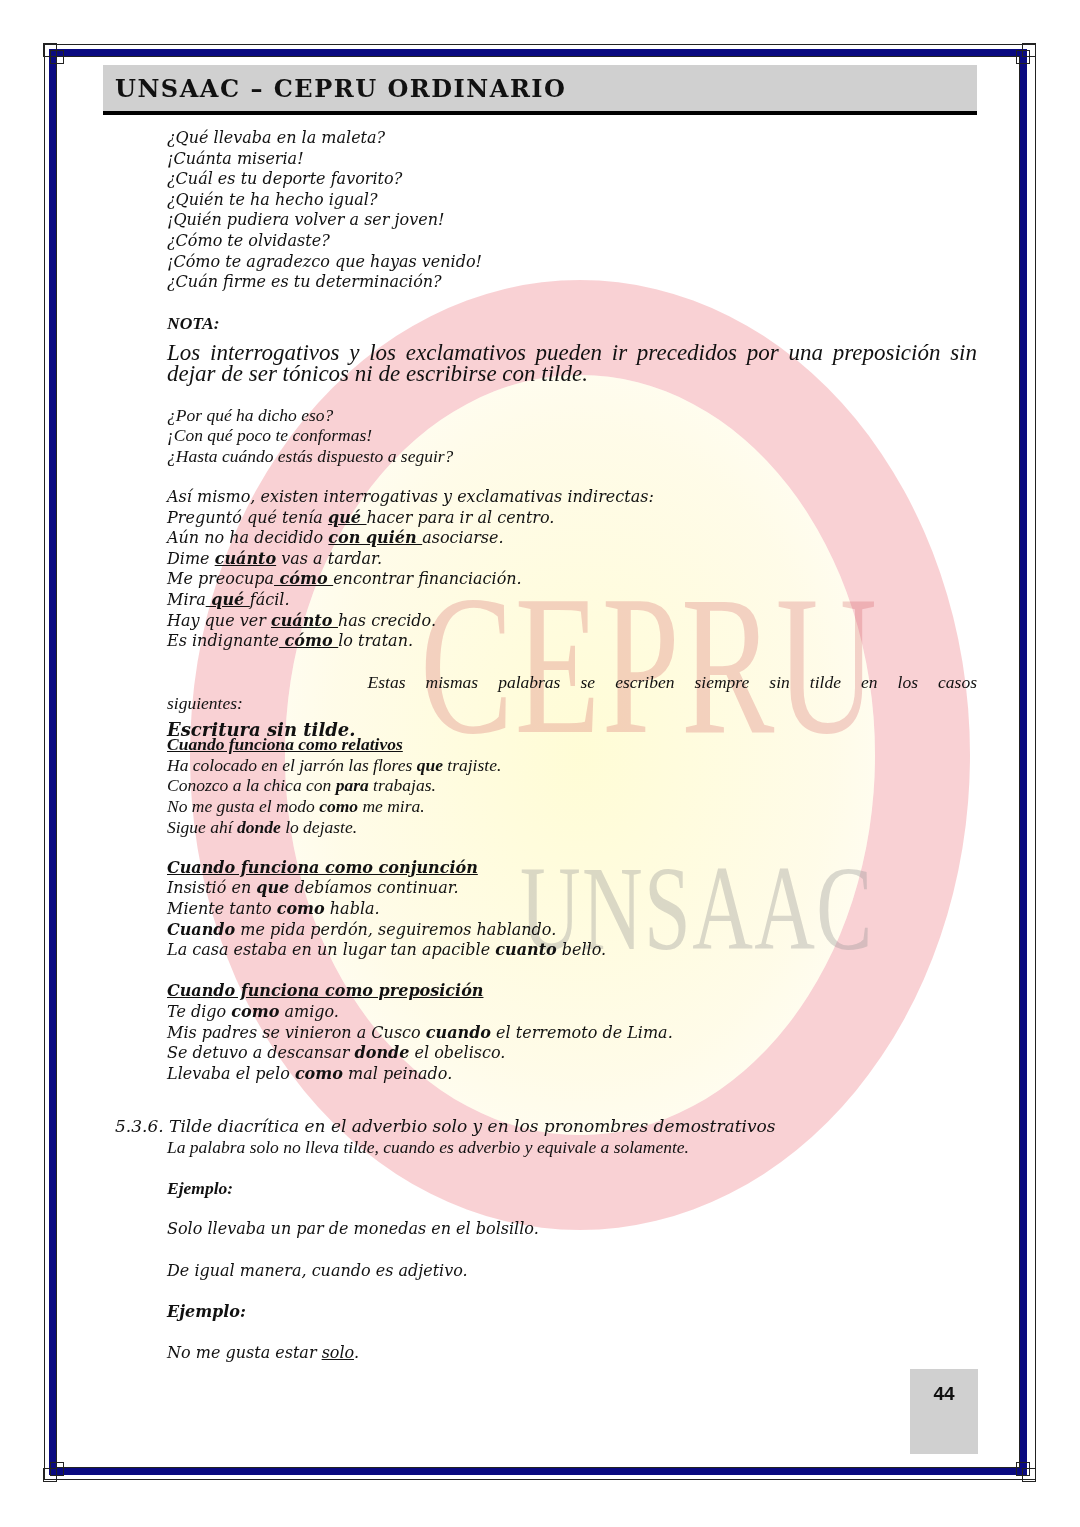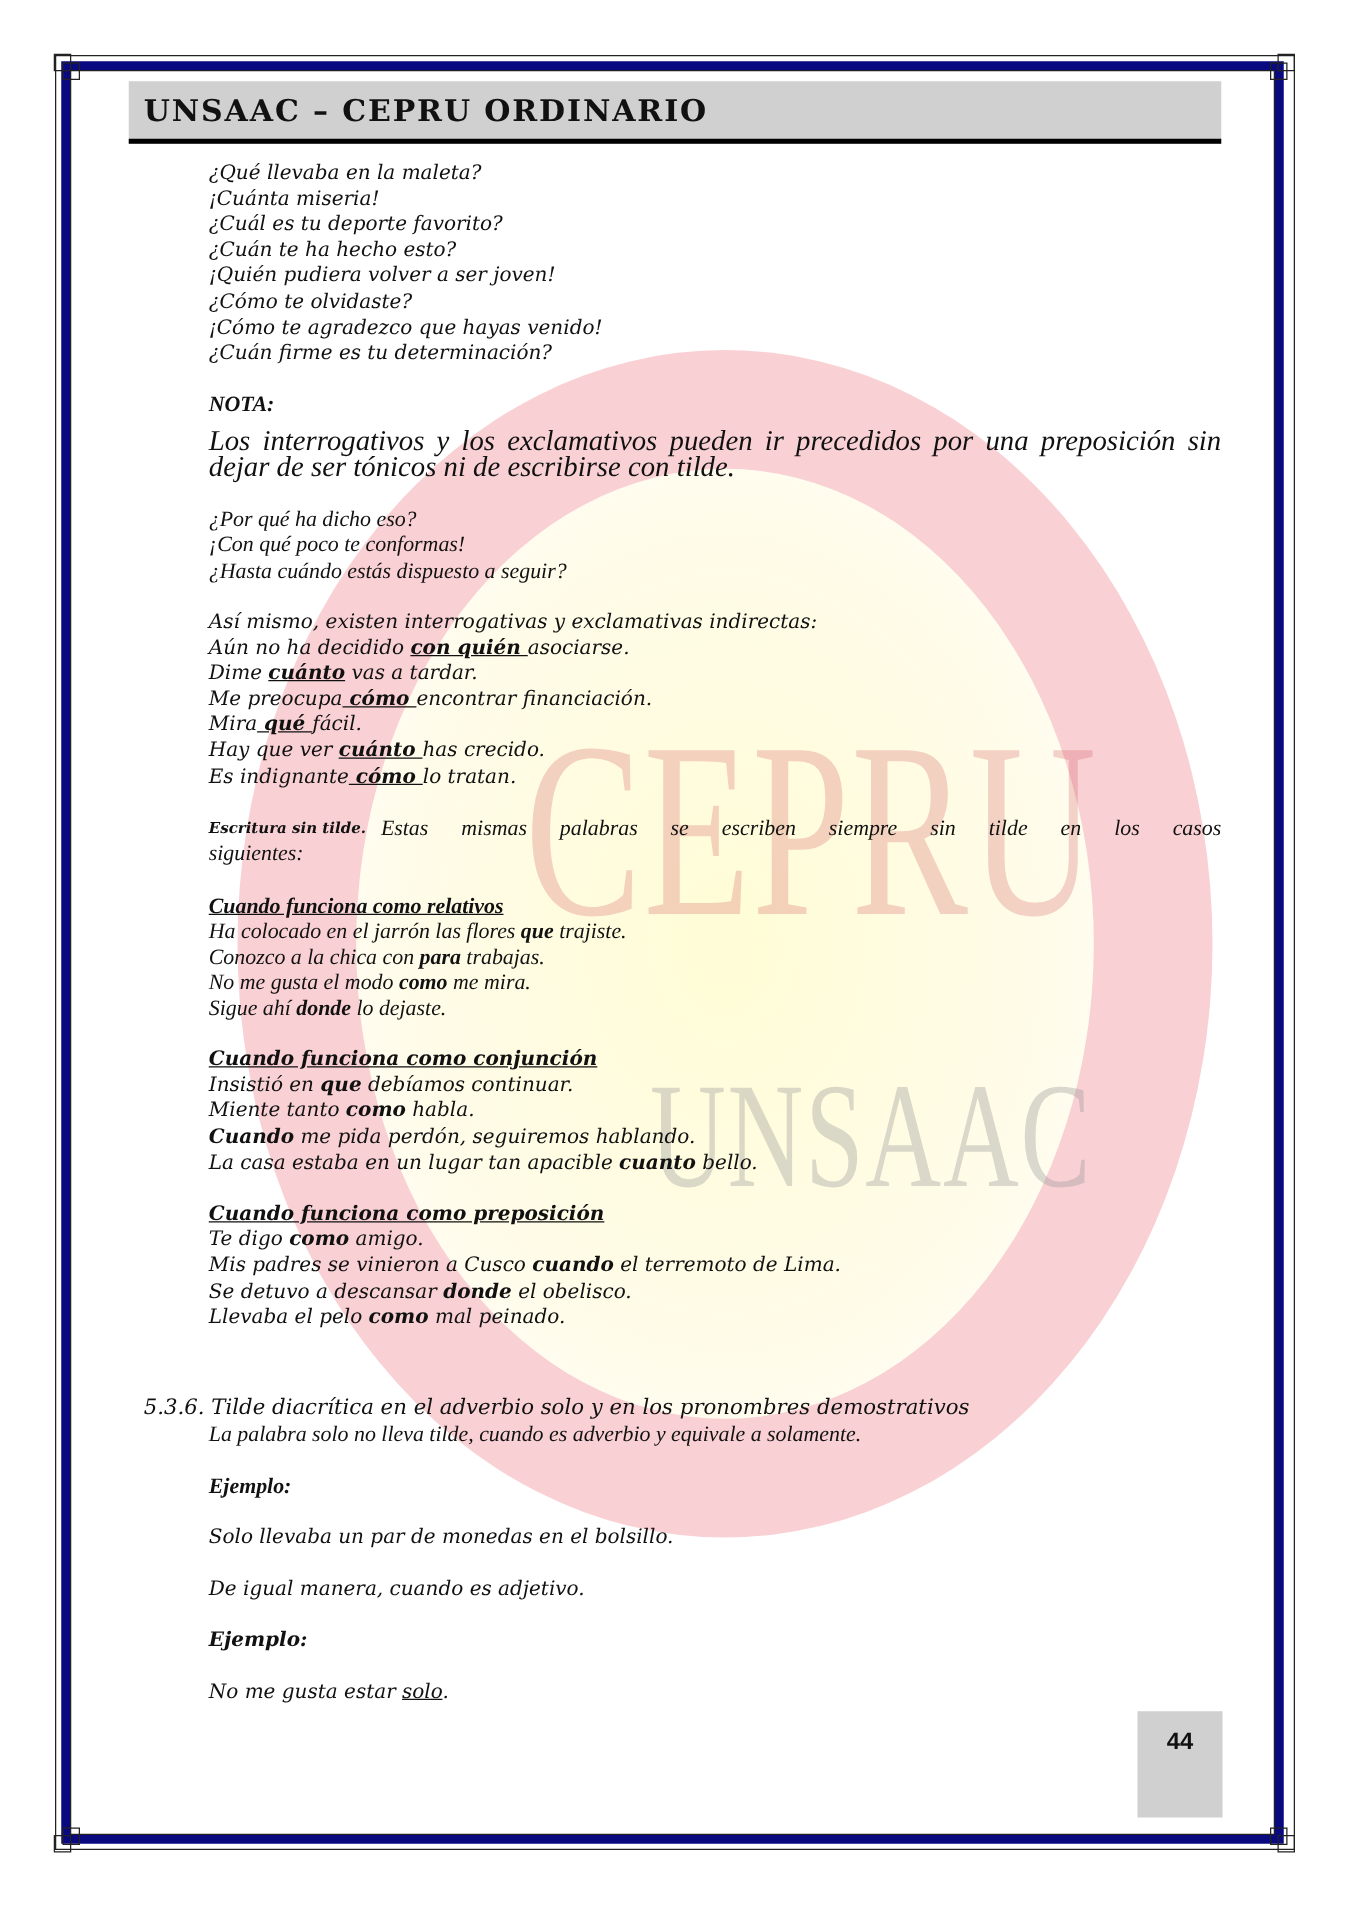--- a/index.html
+++ b/index.html
@@ -110,44 +110,45 @@
 </div>
 
 <div class="header-bar">
   <div class="header-title">UNSAAC – CEPRU ORDINARIO</div>
 </div>
 
 <div class="content">
   <div class="line">¿Qué llevaba en la maleta?</div>
   <div class="line">¡Cuánta miseria!</div>
   <div class="line">¿Cuál es tu deporte favorito?</div>
-  <div class="line">¿Cuán te ha hecho esto?</div>
+  <div class="line">¿Quién te ha hecho igual?</div>
   <div class="line">¡Quién pudiera volver a ser joven!</div>
   <div class="line">¿Cómo te olvidaste?</div>
   <div class="line">¡Cómo te agradezco que hayas venido!</div>
   <div class="line">¿Cuán firme es tu determinación?</div>
   <div class="gap"></div>
   <div class="line b narrow">NOTA:</div>
   <div class="gap" style="height:9px"></div>
   <div class="nota-body">Los interrogativos y los exclamativos pueden ir precedidos por una preposición sin dejar  de ser tónicos ni de escribirse con tilde.</div>
   <div class="gap"></div>
   <div class="line narrow">¿Por qué ha dicho eso?</div>
   <div class="line narrow">¡Con qué poco te conformas!</div>
   <div class="line narrow">¿Hasta cuándo estás dispuesto a seguir?</div>
   <div class="gap"></div>
   <div class="line">Así mismo, existen interrogativas y exclamativas indirectas:</div>
+  <div class="line"><span>Preguntó qué tenía </span><span class="bu">qué </span><span>hacer para ir al centro.</span></div>
   <div class="line"><span>Aún no ha decidido </span><span class="bu">con quién </span><span>asociarse.</span></div>
   <div class="line"><span>Dime </span><span class="bu">cuánto</span><span> vas a tardar.</span></div>
   <div class="line"><span>Me preocupa</span><span class="bu"> cómo </span><span>encontrar financiación.</span></div>
   <div class="line"><span>Mira</span><span class="bu"> qué </span><span>fácil.</span></div>
   <div class="line"><span>Hay que ver </span><span class="bu">cuánto </span><span>has crecido.</span></div>
   <div class="line"><span>Es indignante</span><span class="bu"> cómo </span><span>lo tratan.</span></div>
   <div class="gap"></div>
   <div class="justify-line narrow" style="height:20.6px">
-    <span class="b" style="font-family:'DejaVu Serif',serif;font-size:12px;">Escritura sin tilde.</span>
+    <span class="b" style="font-family:'DejaVu Serif',serif;font-size:18px;margin-top:48px;">Escritura sin tilde.</span>
     <span style="flex:1;text-align:justify;text-align-last:justify;padding-left:12px;">Estas mismas palabras se escriben siempre sin tilde en los casos</span>
   </div>
   <div class="line narrow">siguientes:</div>
   <div class="gap"></div>
   <div class="line bu narrow">Cuando funciona como relativos</div>
   <div class="line narrow"><span>Ha colocado en el jarrón las flores </span><span class="b">que</span><span> trajiste.</span></div>
   <div class="line narrow"><span>Conozco a la chica con </span><span class="b">para</span><span> trabajas.</span></div>
   <div class="line narrow"><span>No me gusta el modo </span><span class="b">como</span><span> me mira.</span></div>
   <div class="line narrow"><span>Sigue ahí </span><span class="b">donde</span><span> lo dejaste.</span></div>
   <div class="gap"></div>

